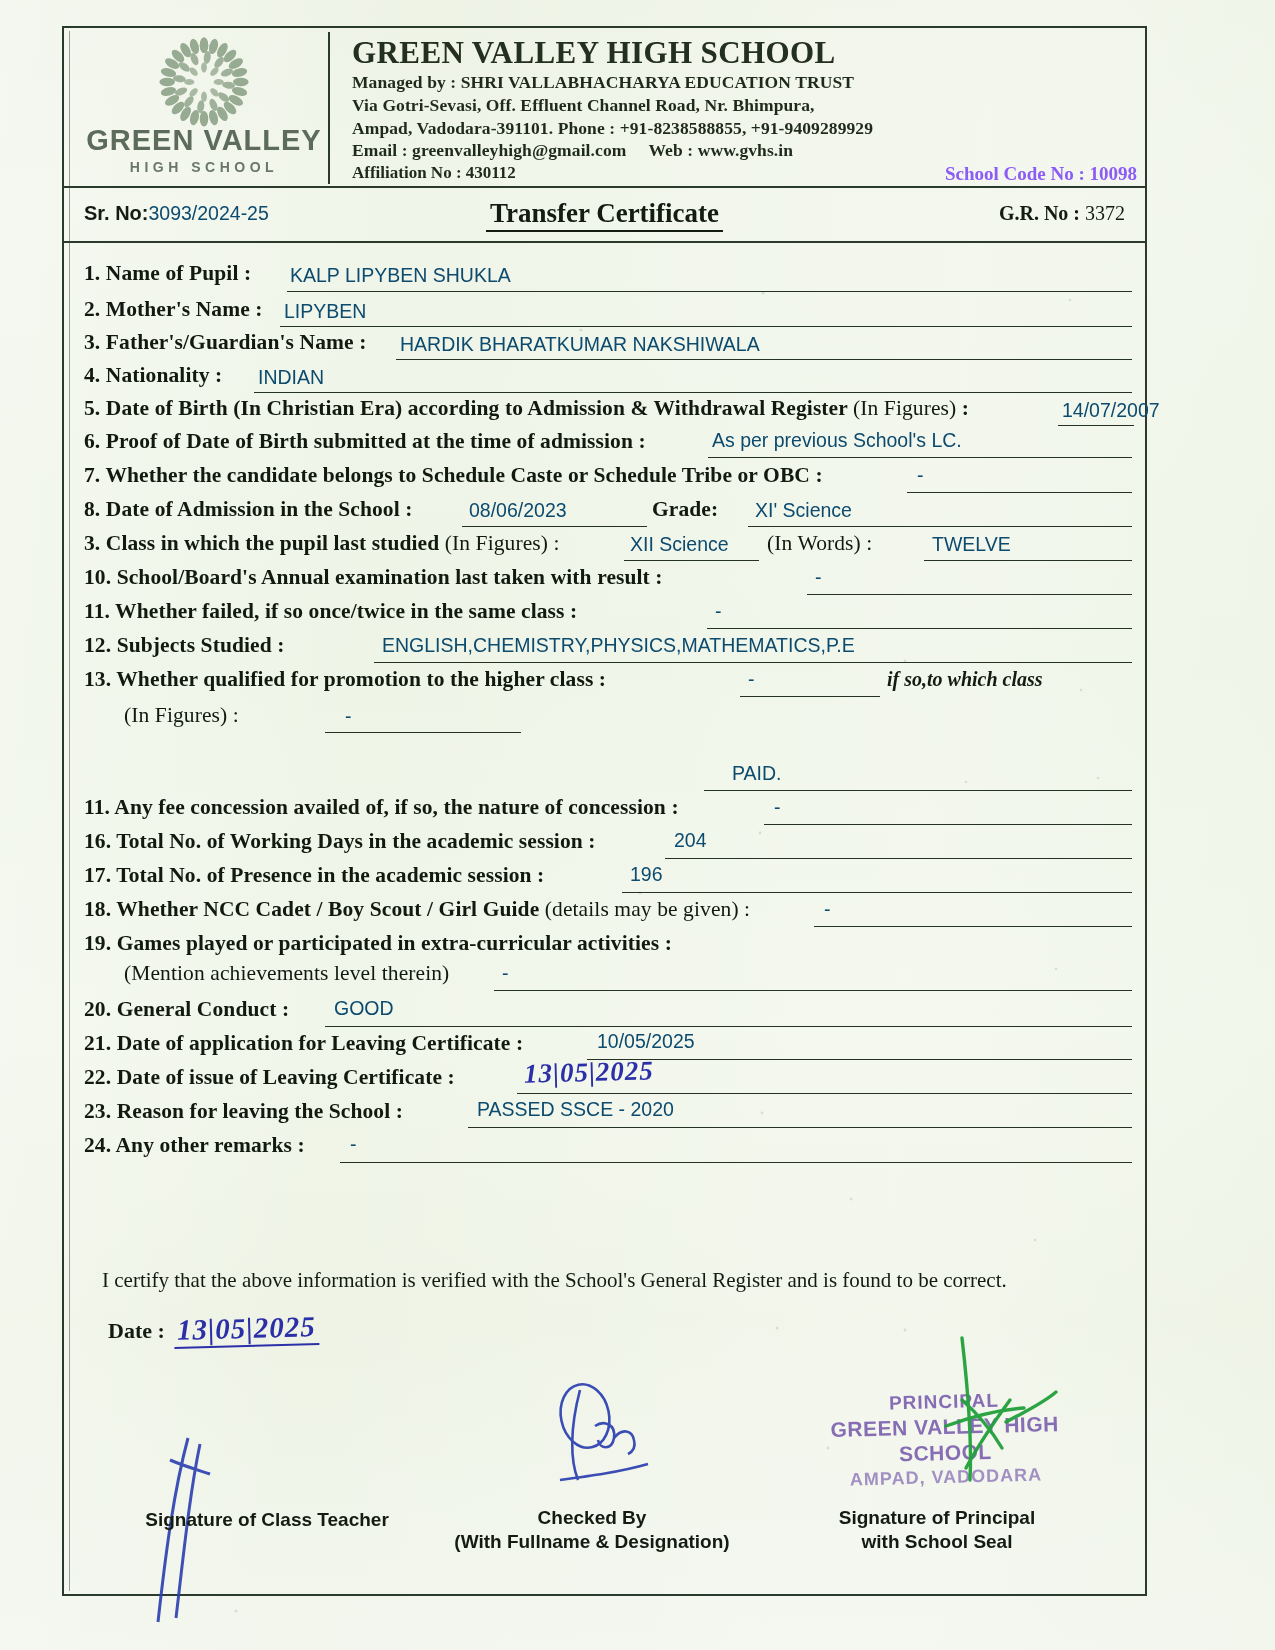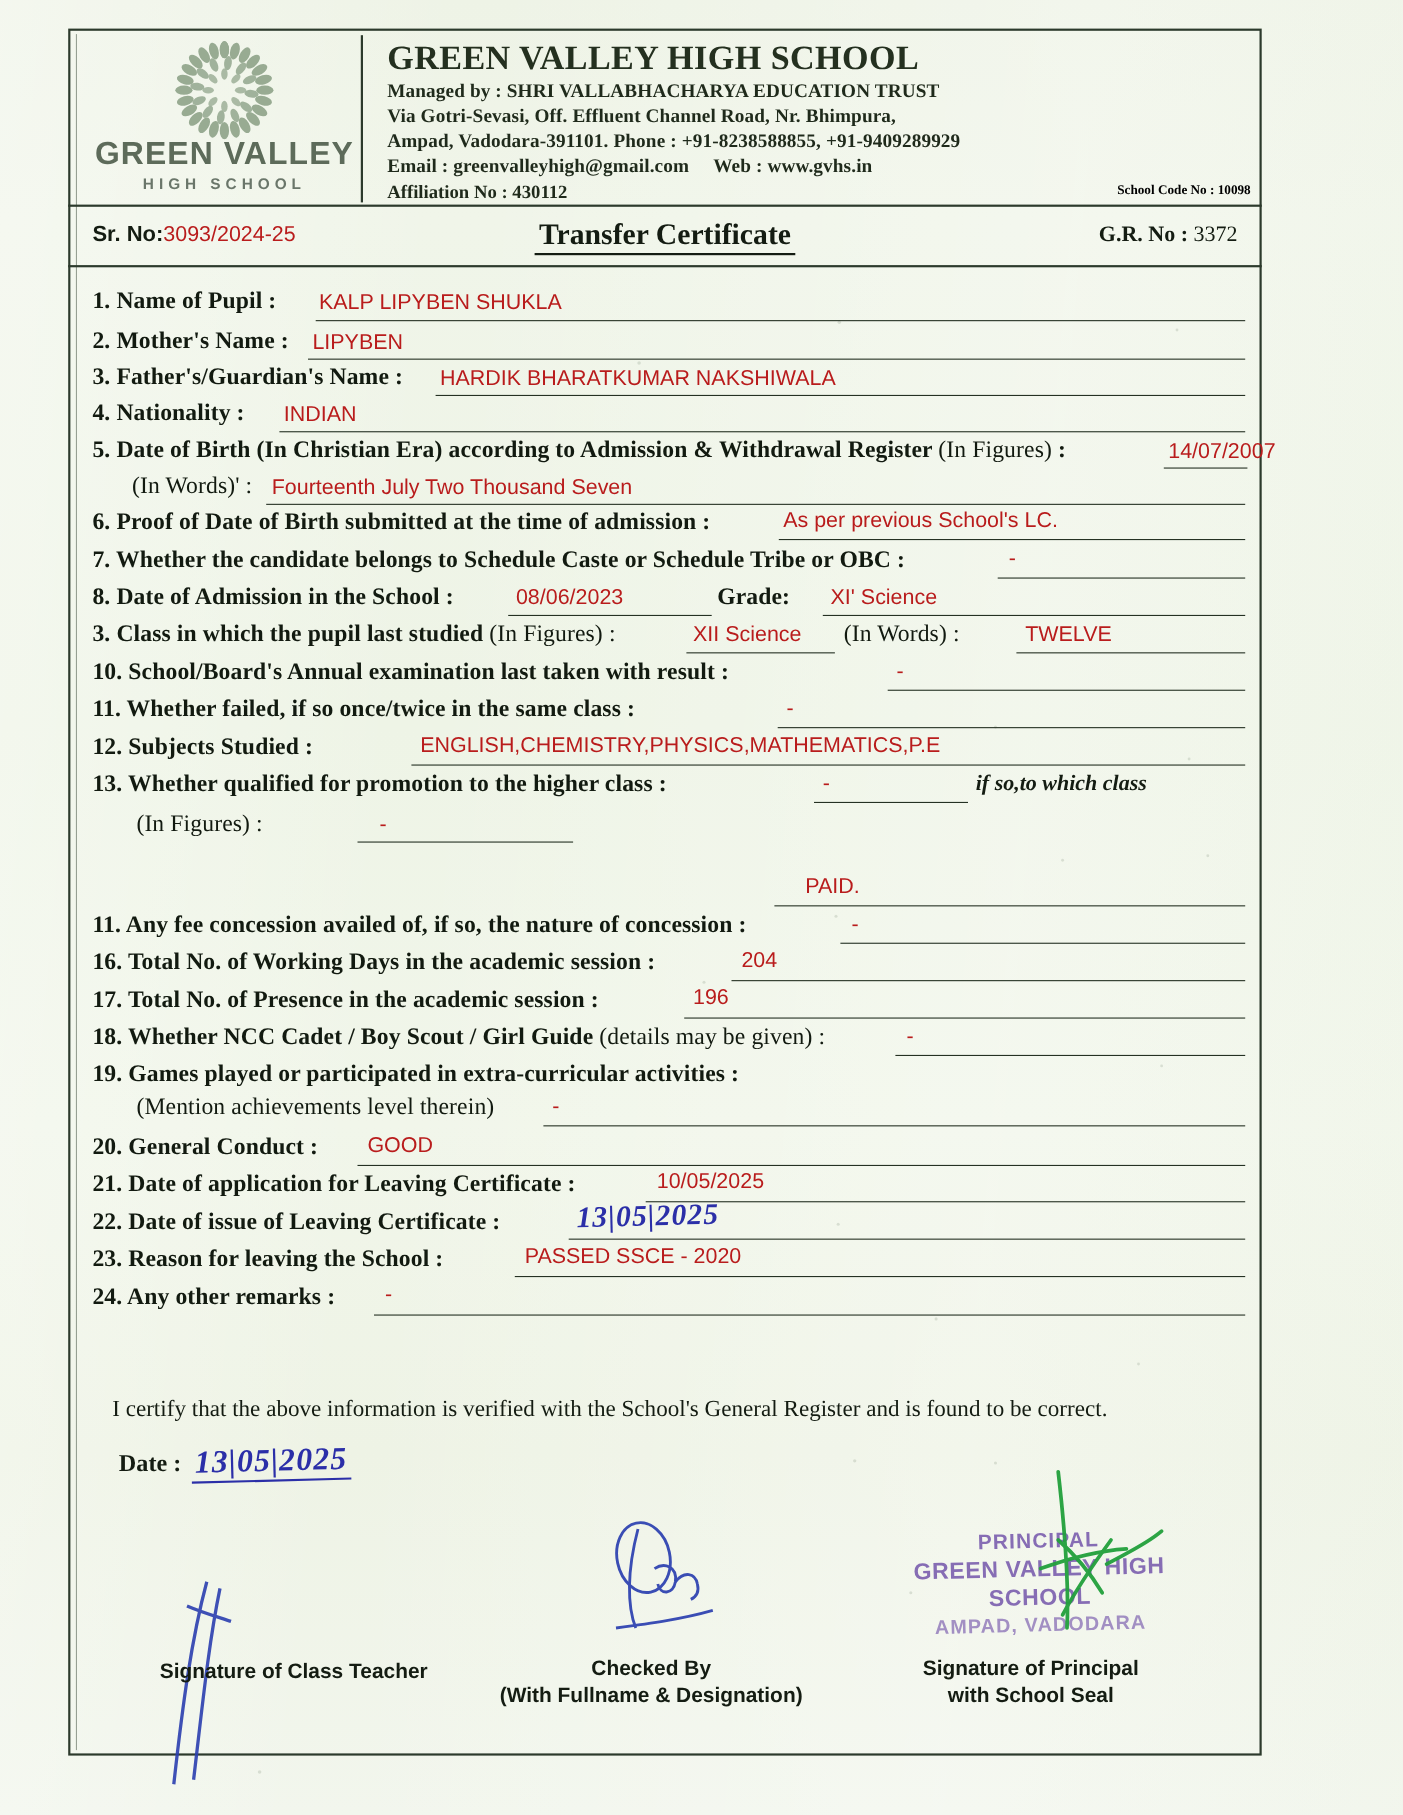--- a/index.html
+++ b/index.html
@@ -56,21 +56,21 @@
     font-family:"Liberation Serif",serif;font-weight:bold;
     font-size:17.5px;color:#1f2a1b;line-height:1.30;letter-spacing:.1px;
   }
   .hline .gap{display:inline-block;width:22px;}
   .affil-row{position:absolute;left:0;right:4px;bottom:1px;}
   .affil{
     font-family:"Liberation Serif",serif;font-weight:bold;font-size:17px;color:#1f2a1b;
     display:inline-block;
   }
   .schoolcode{
-    font-family:"Liberation Serif",serif;font-weight:bold;font-size:12px;color:#000000;
+    font-family:"Liberation Serif",serif;font-weight:bold;font-size:19px;color:#8b5cf6;
     float:right;
   }
   .titlebar{
     position:absolute;left:62px;top:188px;width:1085px;height:55px;
     border-bottom:2.5px solid #2c3a2c;box-sizing:border-box;
   }
   .srno{
     position:absolute;left:22px;top:14px;
     font-family:"Liberation Sans",sans-serif;font-size:20px;color:#141c12;
   }
@@ -93,21 +93,21 @@
   .row{position:relative;height:34px;}
   .lbl{
     position:absolute;white-space:nowrap;
     font-family:"Liberation Serif",serif;font-weight:bold;
     font-size:21.5px;color:#121a10;letter-spacing:.1px;
   }
   .lbl .lt{font-weight:normal;}
   .val{
     position:absolute;white-space:nowrap;
     font-family:"Liberation Sans",sans-serif;font-weight:normal;
-    font-size:19.5px;color:#b91c1c;
+    font-size:19.5px;color:#0c4a6e;
   }
   .ul{ 
     position:absolute;height:0;border-bottom:1.7px solid #253123;
   }
   .ital{
     position:absolute;white-space:nowrap;
     font-family:"Liberation Serif",serif;font-style:italic;font-weight:bold;
     font-size:20px;color:#141c12;
   }
   .hand{
@@ -299,25 +299,20 @@
     <span class="lbl" style="left:22px;top:18px">
       <span>5. Date of Birth</span>
       <span>(In Christian Era)</span>
       <span>according to Admission &amp; Withdrawal Register</span>
       <span class="lt">(In Figures)</span> :
     </span>
     <span class="val" style="left:1000px;top:21px">14/07/2007</span>
     <span class="ul" style="left:996px;top:47px;width:76px"></span>
   </div>
 
-  <div class="row" style="height:33px">
-    <span class="lbl" style="left:58px;top:18px;font-weight:normal">(In Words)' :</span>
-    <span class="val" style="left:185px;top:21px">Fourteenth July Two Thousand Seven</span>
-    <span class="ul" style="left:180px;top:47px;width:890px"></span>
-  </div>
 
   <div class="row" style="height:34px">
     <span class="lbl" style="left:22px;top:18px">6. Proof of Date of Birth submitted at the time of admission :</span>
     <span class="val" style="left:650px;top:18px">As per previous School's LC.</span>
     <span class="ul" style="left:646px;top:46px;width:424px"></span>
   </div>
 
   <div class="row" style="height:34px">
     <span class="lbl" style="left:22px;top:18px">7. Whether the candidate belongs to Schedule Caste or Schedule Tribe or OBC :</span>
     <span class="val" style="left:855px;top:19px">-</span>

